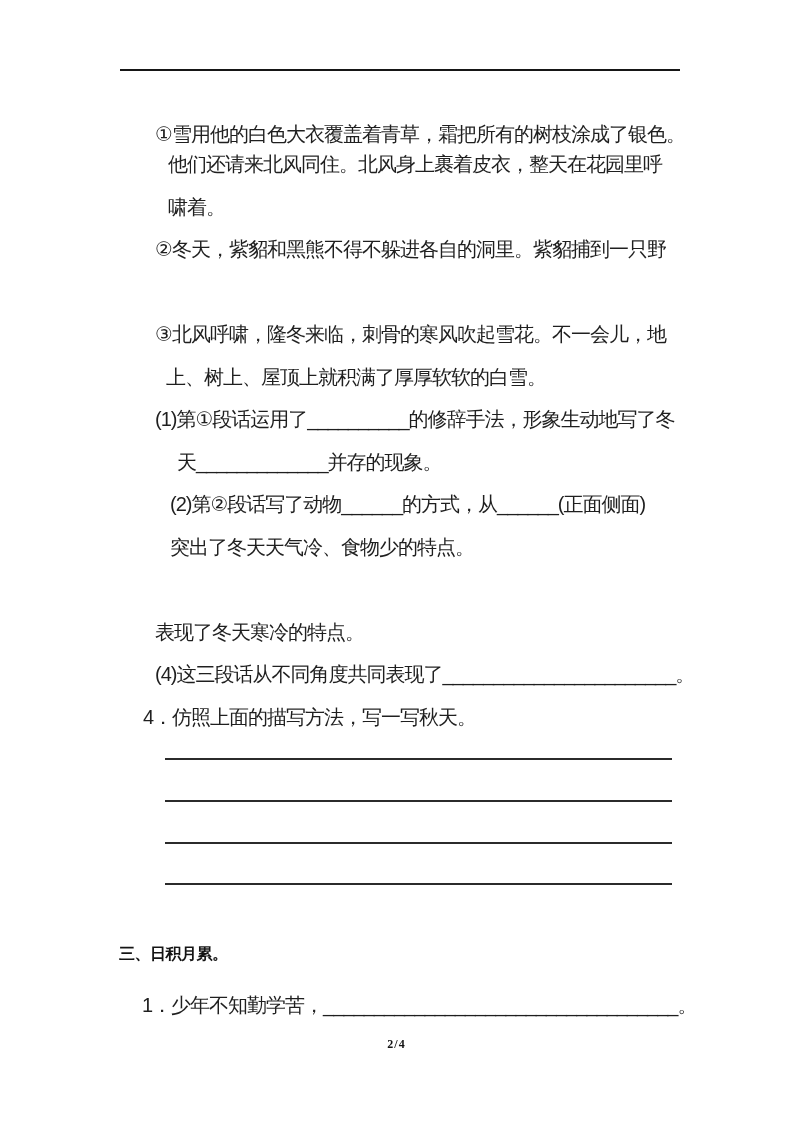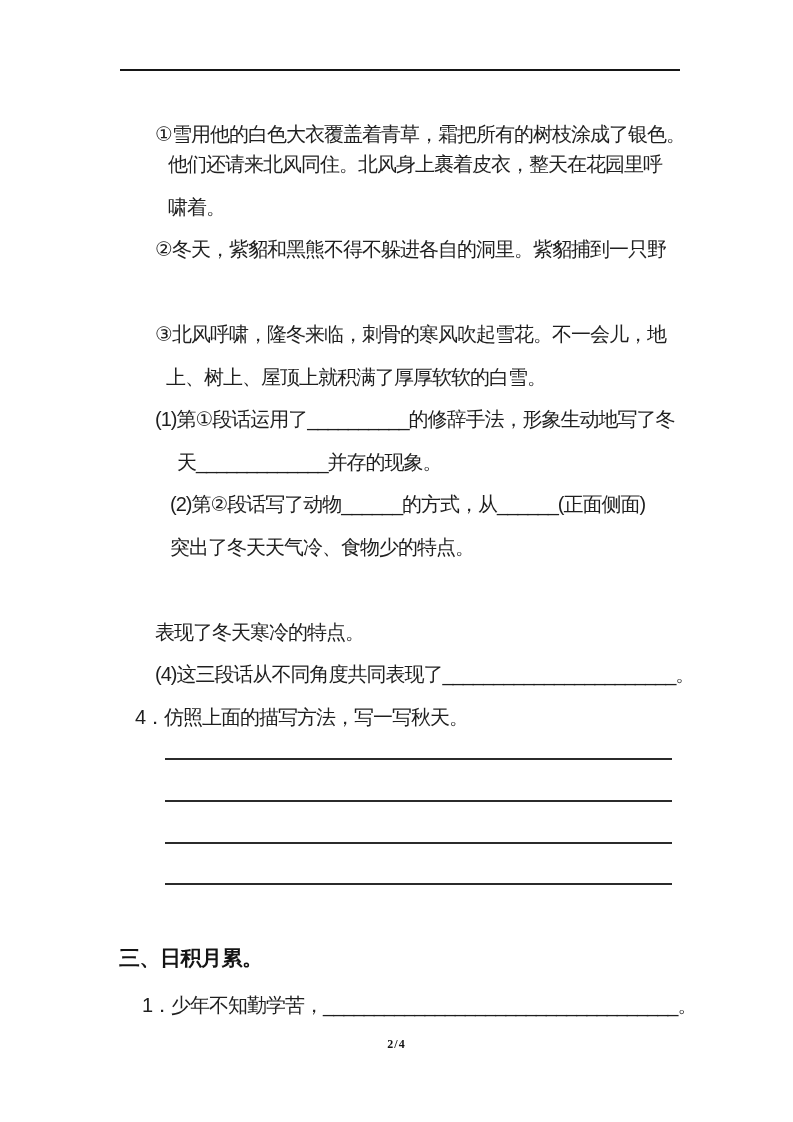--- a/index.html
+++ b/index.html
@@ -26,21 +26,21 @@
     white-space:nowrap;
     color:#1f1f1f;
   }
   .wline{
     position:absolute;
     height:0;
     border-top:2px solid #2b2b2b;
   }
   .heading{
     position:absolute;
-    font-size:21px;
+    font-size:16px;
     font-weight:700;
     letter-spacing:-0.5px;
     white-space:nowrap;
     color:#141414;
   }
   .footer{
     position:absolute;
     left:0;width:100%;
     text-align:center;
     font-family:"Liberation Serif","DejaVu Serif",serif;
@@ -64,21 +64,21 @@
   <div class="tline" style="left:155px;top:323px;">③北风呼啸，隆冬来临，刺骨的寒风吹起雪花。不一会儿，地</div>
   <div class="tline" style="left:166px;top:366px;">上、树上、屋顶上就积满了厚厚软软的白雪。</div>
 
   <div class="tline" style="left:155px;top:408px;">(1)第①段话运用了__________的修辞手法，形象生动地写了冬</div>
   <div class="tline" style="left:177px;top:451px;">天_____________并存的现象。</div>
   <div class="tline" style="left:155px;top:493px;margin-left:15px;">(2)第②段话写了动物______的方式，从______(正面侧面)</div>
   <div class="tline" style="left:170px;top:536px;">突出了冬天天气冷、食物少的特点。</div>
   <div class="tline" style="left:155px;top:621px;">表现了冬天寒冷的特点。</div>
   <div class="tline" style="left:155px;top:663px;">(4)这三段话从不同角度共同表现了_______________________。</div>
 
-  <div class="tline" style="left:135px;top:706px;text-align:right;">4．仿照上面的描写方法，写一写秋天。</div>
+  <div class="tline" style="left:143px;top:706px;text-align:right;">4．仿照上面的描写方法，写一写秋天。</div>
 
   <div class="wline" style="left:165px;top:758px;width:507px;"></div>
   <div class="wline" style="left:165px;top:800px;width:507px;"></div>
   <div class="wline" style="left:165px;top:842px;width:507px;"></div>
   <div class="wline" style="left:165px;top:883px;width:507px;"></div>
 
   <div class="heading" style="left:119px;top:944px;">三、日积月累。</div>
   <div class="tline" style="left:142px;top:994px;">1．少年不知勤学苦，___________________________________。</div>
 
   <div class="footer" style="top:1037px;">2/4</div>

